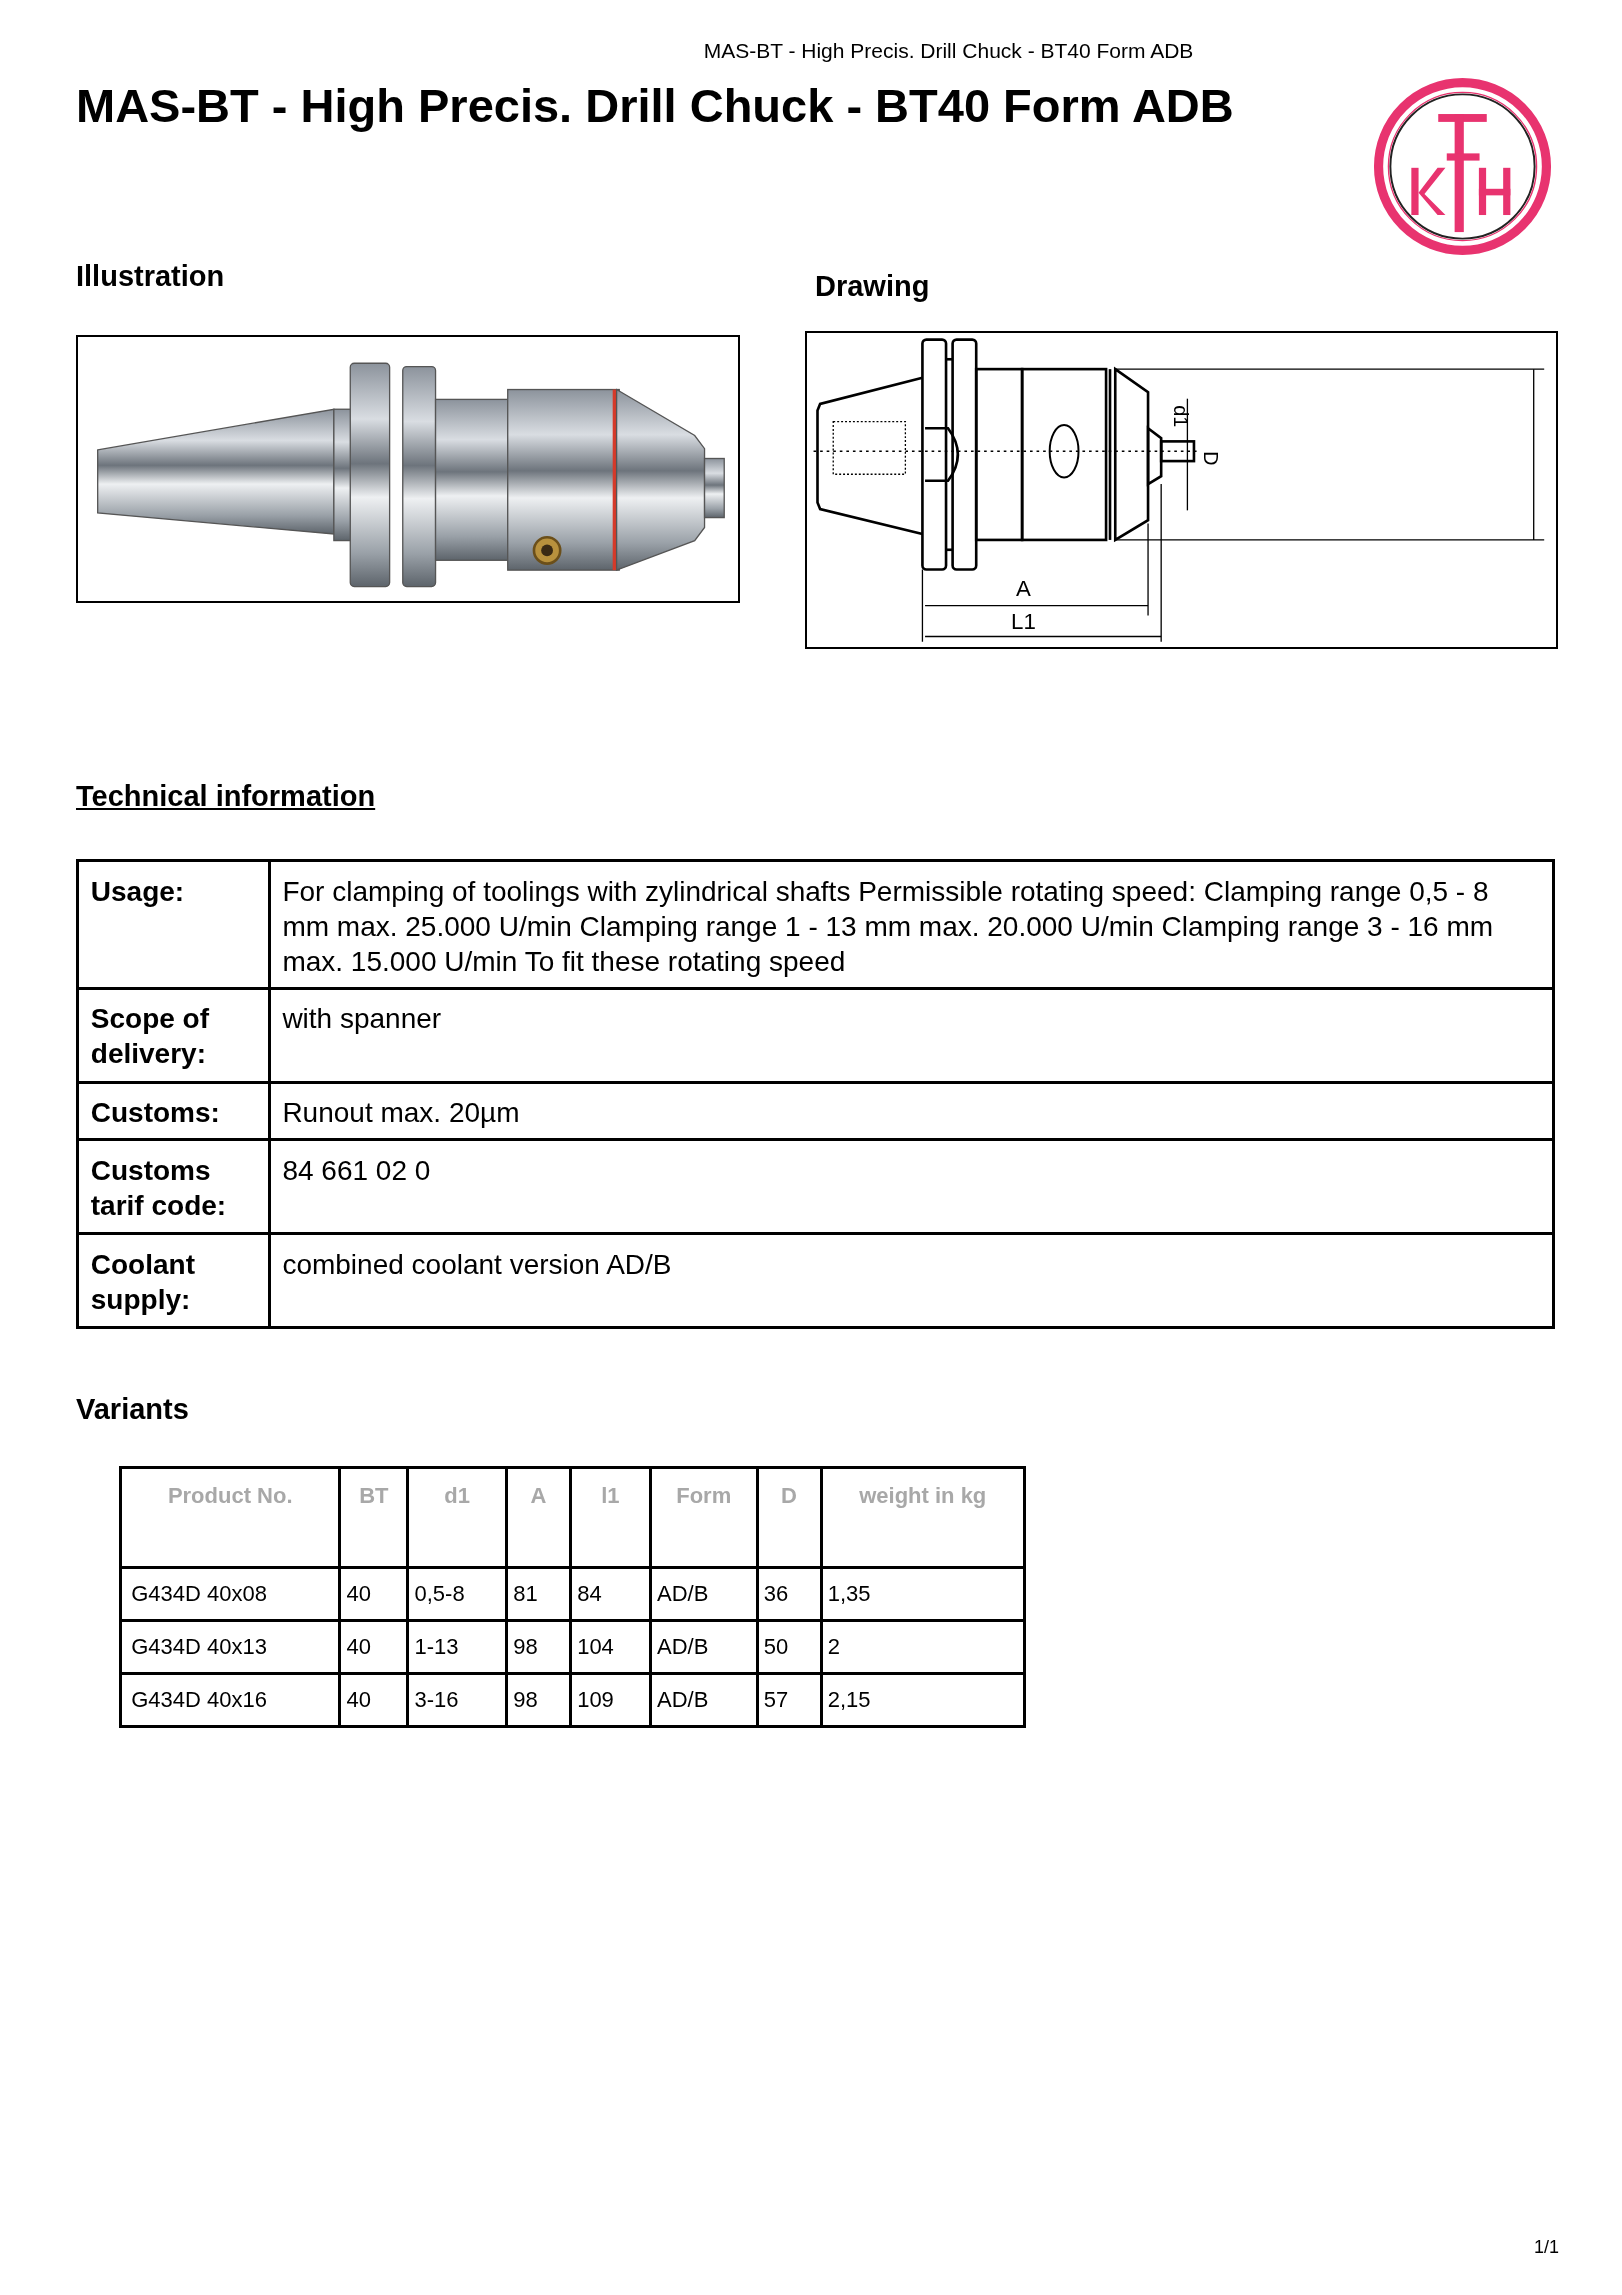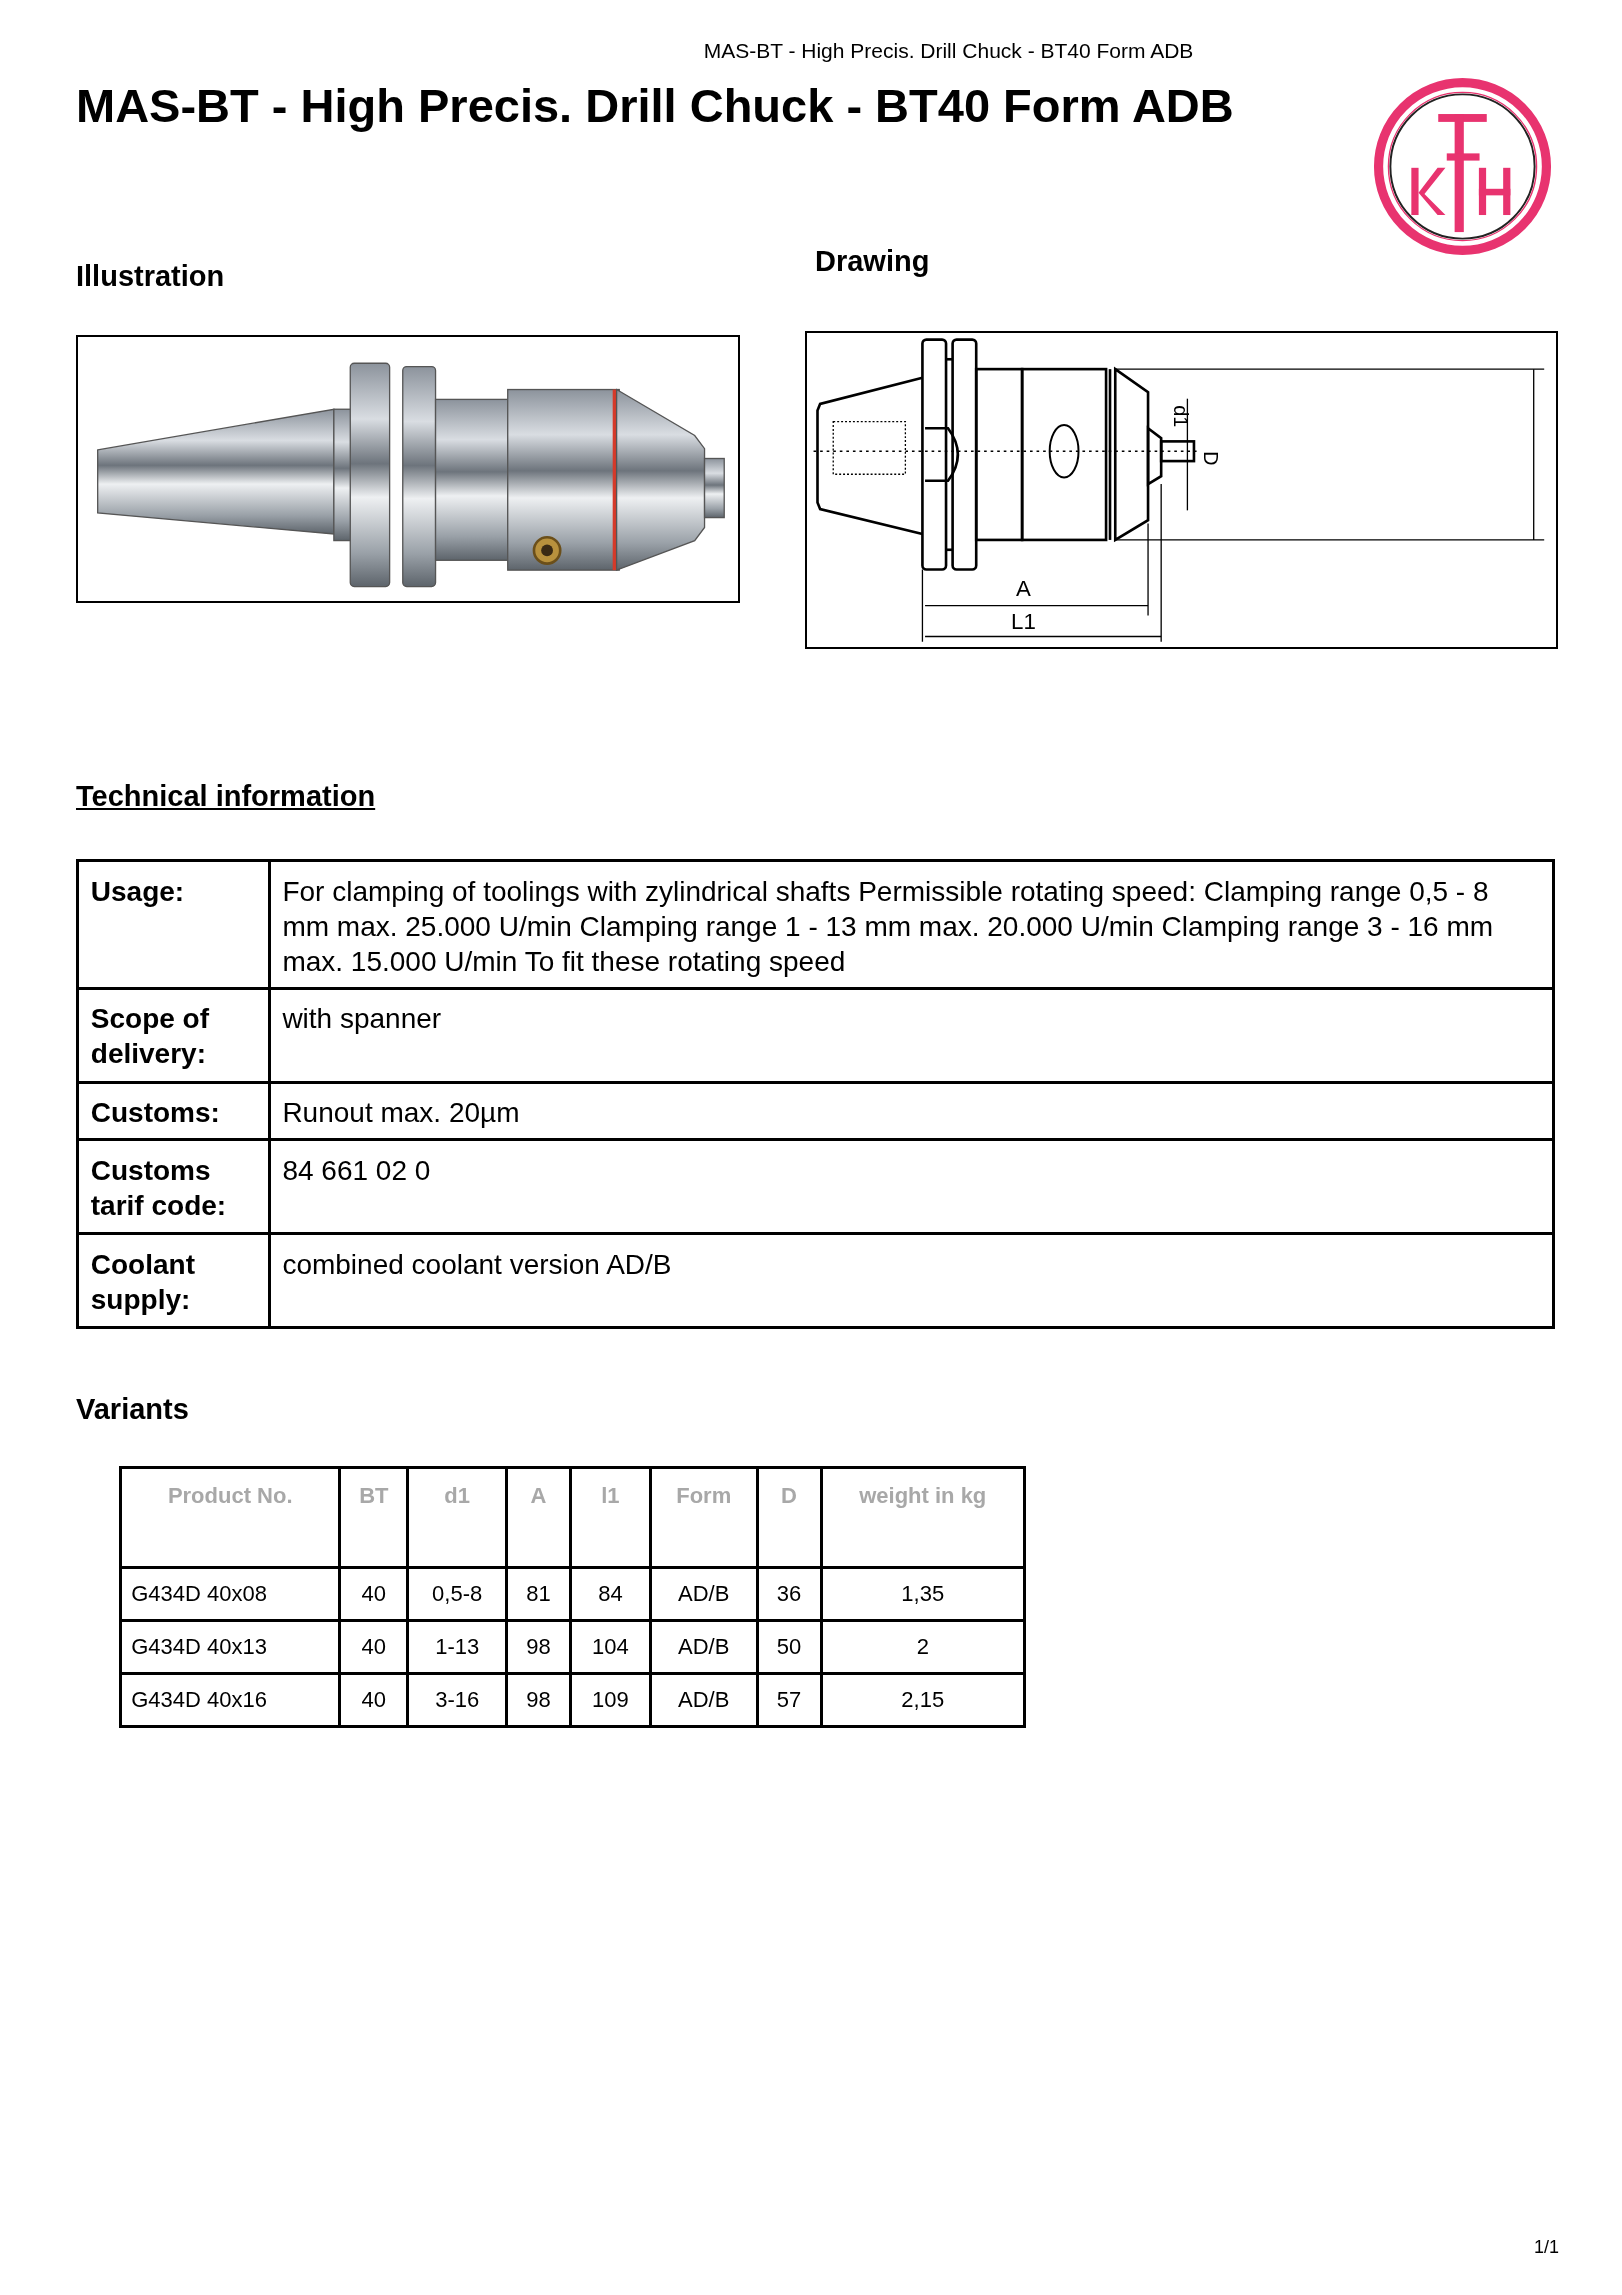--- a/index.html
+++ b/index.html
@@ -21,21 +21,21 @@
   .frame svg { display: block; width: 100%; height: 100%; }
 
   table.grid { border-collapse: collapse; position: absolute; }
   table.grid td, table.grid th { border: 3.3px solid #000; vertical-align: top; }
   table.tech { left: 76px; top: 859px; width: 1479px; font-size: 28px; line-height: 35px; }
   table.tech td { padding: 11.8px 11.8px 7.9px 11.8px; }
   table.tech td.label { width: 165px; font-weight: bold; }
 
   table.variants { left: 76px; top: 1466px; width: 907px; font-size: 22px; line-height: 27.5px; margin-left: 43px; }
   table.variants th { color: #a8a8a8; font-weight: bold; text-align: center; height: 84px; padding: 13px 5.2px 0; vertical-align: top; }
-  table.variants td { height: 50px; padding: 0 5.2px; vertical-align: middle; text-align: center; }
+  table.variants td { height: 50px; padding: 0 5.2px; vertical-align: middle; text-align: left; }
   table.variants td.first { text-align: left; padding-left: 9.2px; }
   .page-num { right: 63px; top: 2237px; font-size: 18px; }
 </style>
 </head>
 <body>
 
 <div class="abs running-header">MAS-BT - High Precis. Drill Chuck - BT40 Form ADB</div>
 <div class="abs page-title">MAS-BT - High Precis. Drill Chuck - BT40 Form ADB</div>
 
 <div class="abs logo">
@@ -51,21 +51,21 @@
     <rect x="60" y="140" width="11" height="72" fill="#e8336f"></rect>
     <polygon points="71,178 100,140 112,140 80,180 112,212 100,212" fill="#e8336f"></polygon>
 
     <rect x="163" y="140" width="11" height="72" fill="#e8336f"></rect>
     <rect x="200" y="140" width="11" height="72" fill="#e8336f"></rect>
     <rect x="163" y="172" width="48" height="10" fill="#e8336f"></rect>
   </svg>
 </div>
 
 <div class="abs section-heading" style="left:76px; top:257px;">Illustration</div>
-<div class="abs section-heading" style="left:815px; top:242px;text-align:center;">Drawing</div>
+<div class="abs section-heading" style="left:815px; top:267px;text-align:center;">Drawing</div>
 
 <div class="abs frame" style="left:76px; top:335px; width:664px; height:268px;">
   <svg viewBox="0 0 1006 402" preserveAspectRatio="none">
     <defs>
       <linearGradient id="metal" x1="0" y1="0" x2="0" y2="1">
         <stop offset="0" stop-color="#8c939c"></stop>
         <stop offset="0.25" stop-color="#d9dde2"></stop>
         <stop offset="0.45" stop-color="#6d747c"></stop>
         <stop offset="0.6" stop-color="#eef0f2"></stop>
         <stop offset="0.85" stop-color="#9aa1a8"></stop>

